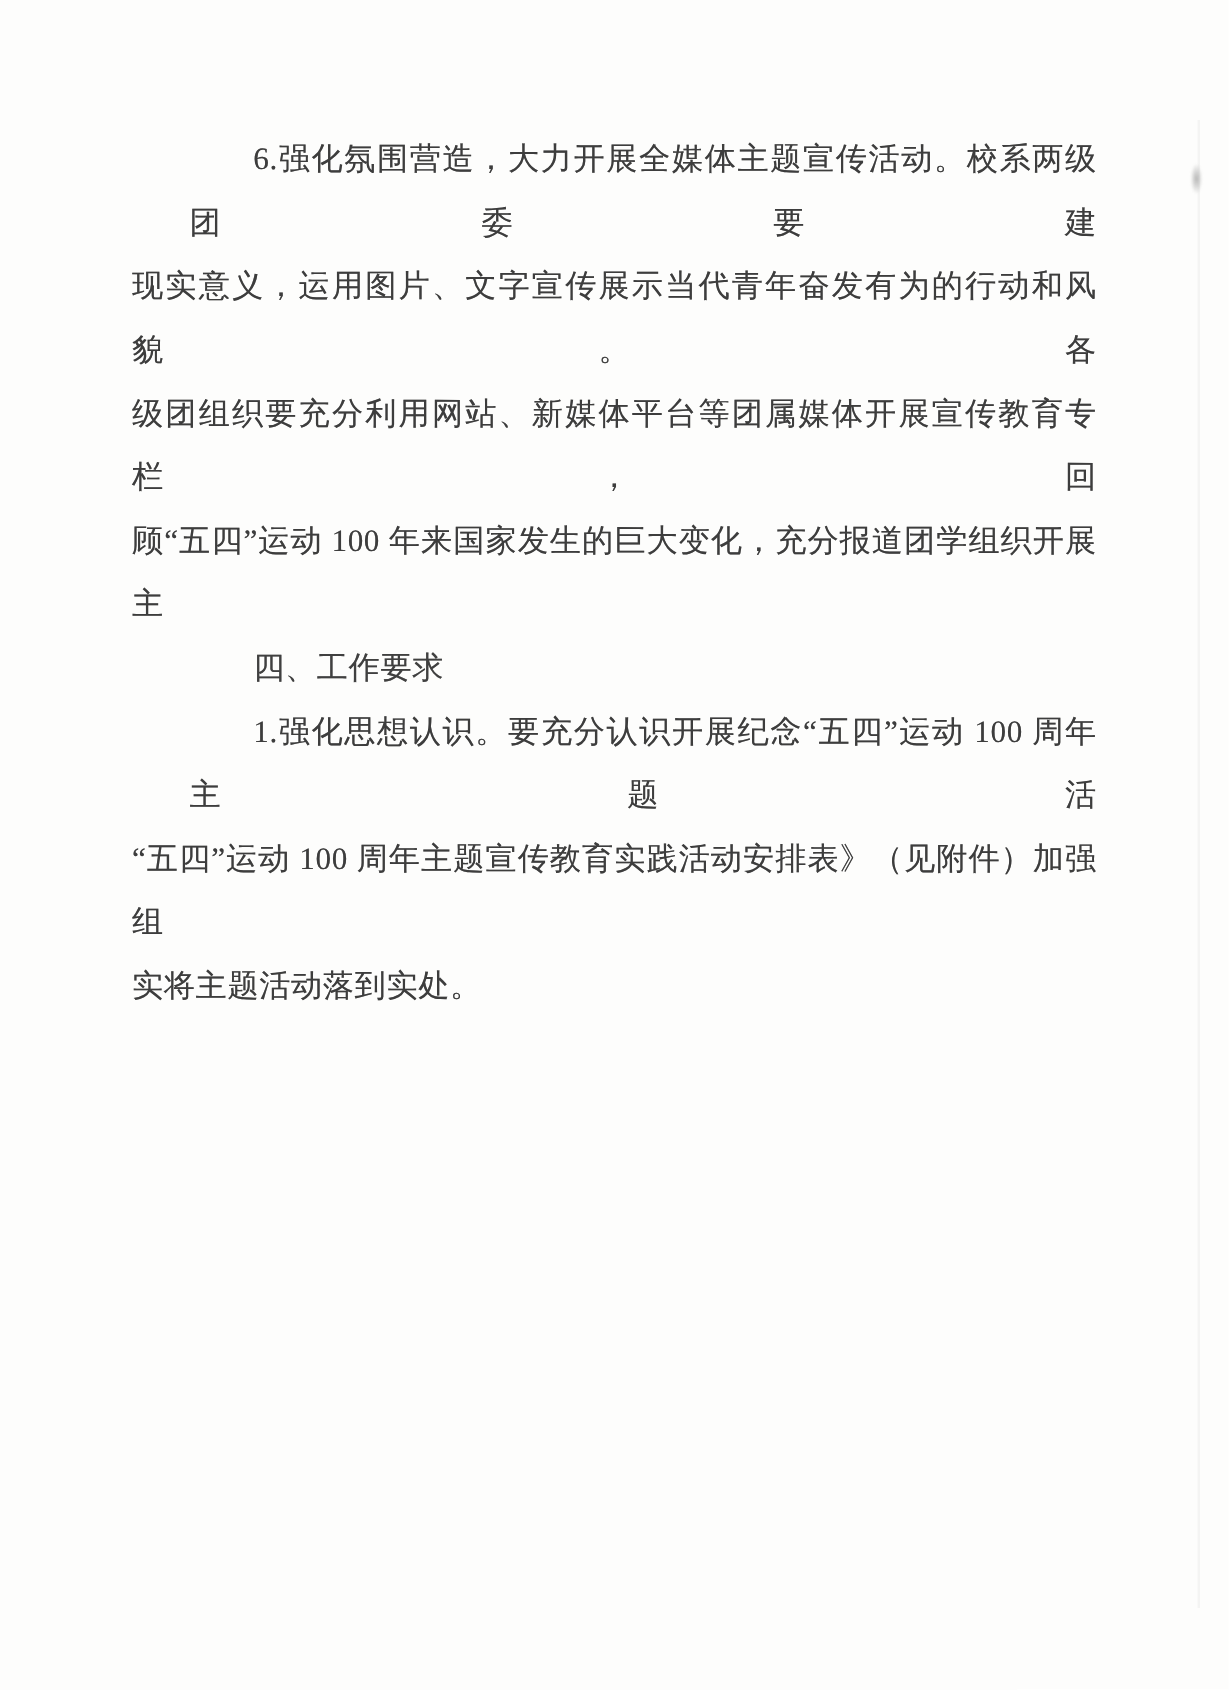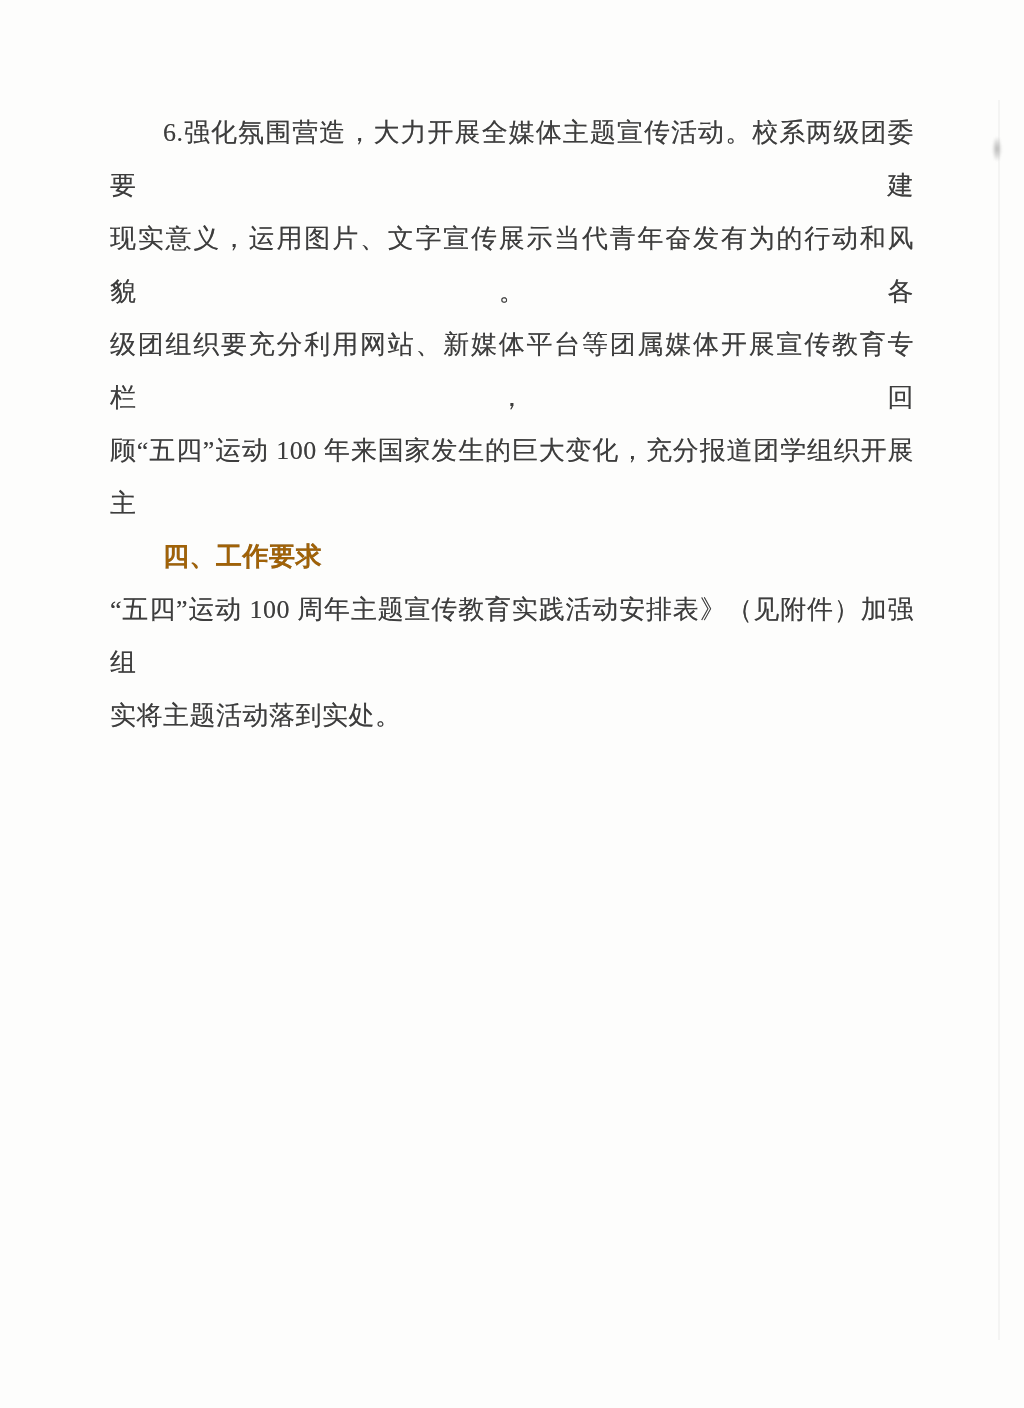--- a/index.html
+++ b/index.html
@@ -33,24 +33,25 @@
   .line {
     white-space: pre-wrap;
     min-height: 53px;
   }
   .j {
     text-align: justify;
     text-align-last: justify;
   }
   .indent {
     text-indent: 53px;
+    margin-left: 48px;
   }
   .bold {
-    font-weight: 700;
-    color: #a16207;
+    font-weight: 400;
+    color: #404040;
   }
   
   .scan-line {
     position: absolute;
     left: 998px;
     top: 100px;
     width: 2px;
     height: 1240px;
     background: #8f8f8f;
     opacity: 0.08;
@@ -68,18 +69,19 @@
 </head>
 <body>
 
 <div class="page">
   <div class="doc-body">
       <div class="line indent j">6.强化氛围营造，大力开展全媒体主题宣传活动。校系两级团委要建</div>
       <div class="line j">现实意义，运用图片、文字宣传展示当代青年奋发有为的行动和风貌。各</div>
       <div class="line j">级团组织要充分利用网站、新媒体平台等团属媒体开展宣传教育专栏，回</div>
       <div class="line j">顾“五四”运动 100 年来国家发生的巨大变化，充分报道团学组织开展主</div>
       <div class="line indent bold">四、工作要求</div>
+      <div class="line indent j">1.强化思想认识。要充分认识开展纪念“五四”运动 100 周年主题活</div>
       <div class="line j">“五四”运动 100 周年主题宣传教育实践活动安排表》（见附件）加强组</div>
       <div class="line">实将主题活动落到实处。</div>
     </div>
   <div class="scan-line"></div>
   <div class="scan-smudge"></div>
 </div>
 
 </body></html>

